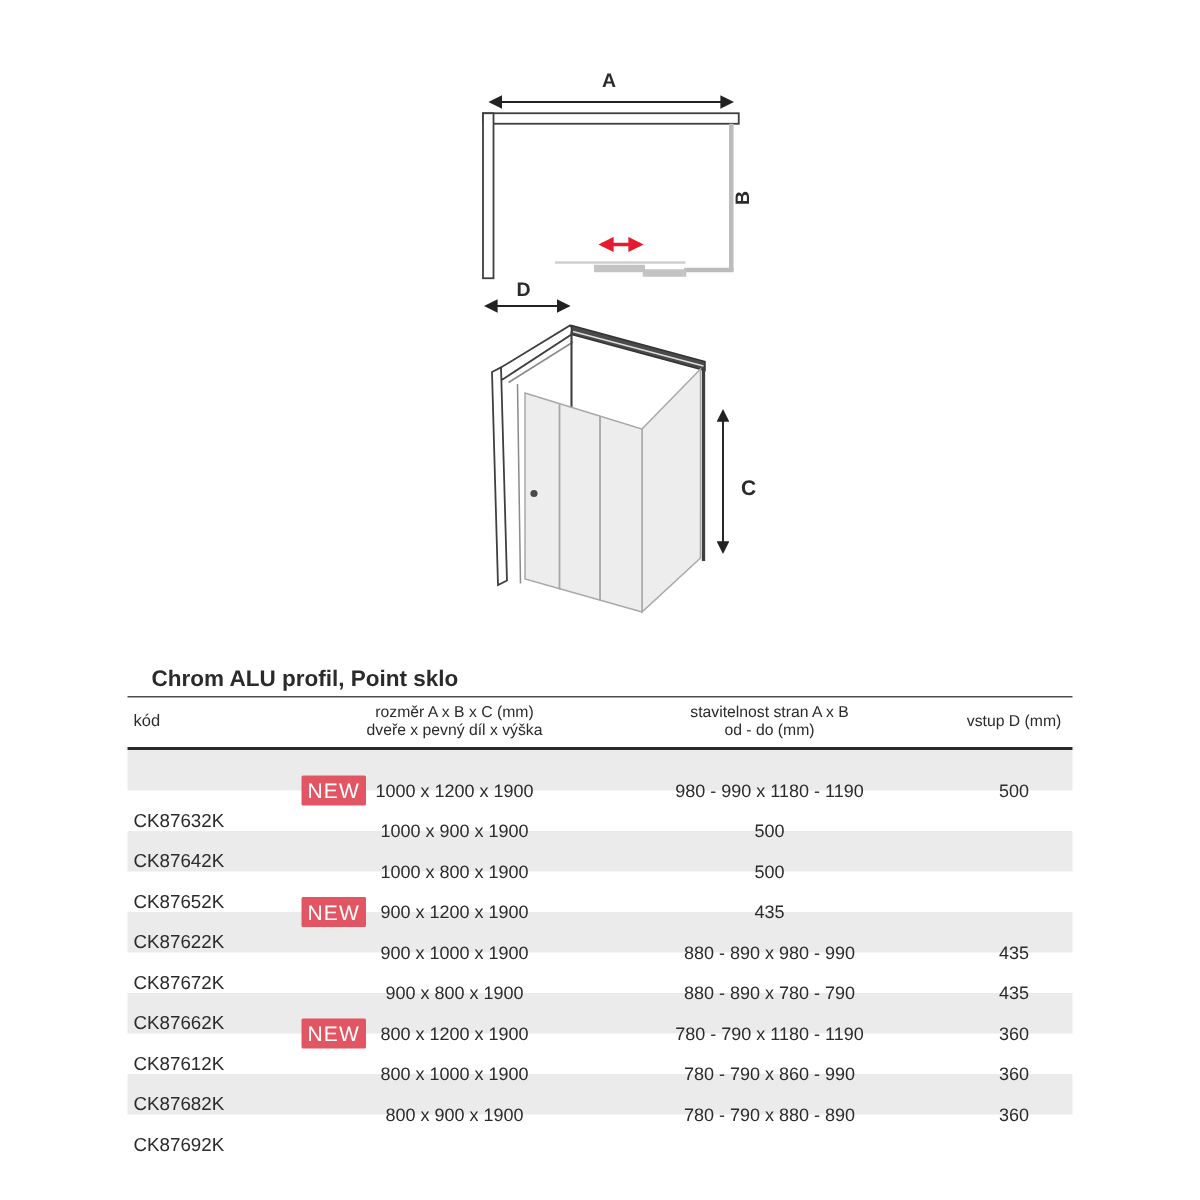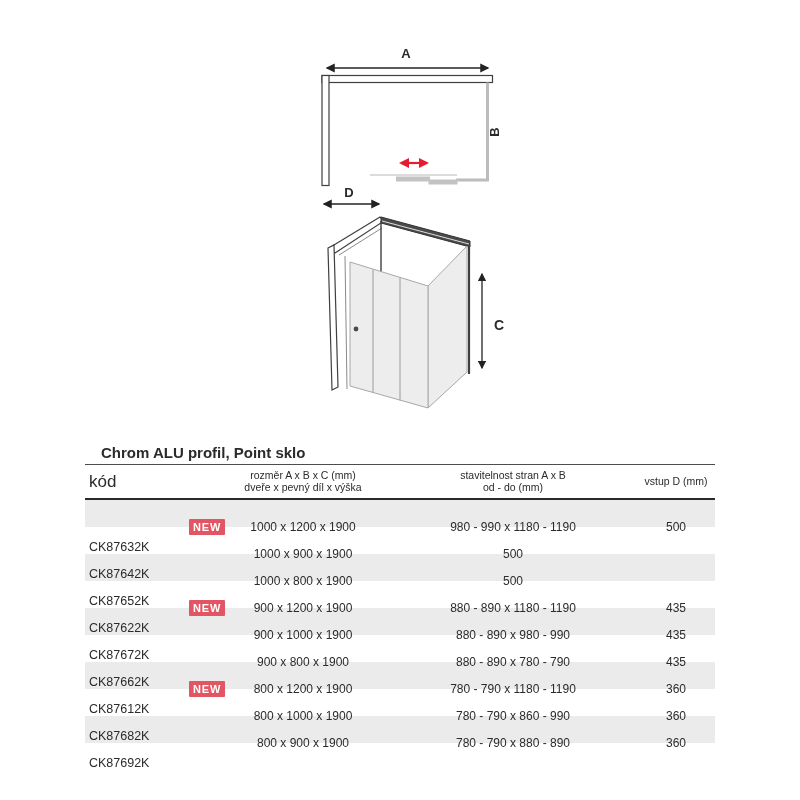--- a/index.html
+++ b/index.html
@@ -29,33 +29,33 @@
     position:absolute; left:85px; top:428px; margin:16px;
     font-size:15px; font-weight:bold; color:#2b2b2b;
   }
   .spec-table { position:absolute; left:85px; top:464px; width:630px; }
   .thead {
     display:grid; grid-template-columns:100px 32px 172px 248px 78px;
     align-items:center; height:33px;
     border-top:1px solid #4d4d4d; border-bottom:2px solid #2a2a2a;
     font-size:10.5px; line-height:11.5px;
   }
-  .thead .h-left { text-align:left; padding-left:4px; font-size:17px; }
+  .thead .h-left { text-align:left; padding-left:4px; font-size:11px; }
   .thead .h-center { text-align:center; }
   .trow {
     display:grid; grid-template-columns:100px 32px 172px 248px 78px;
     align-items:center; height:27px; font-size:12px;
   }
   .trow.shade { background:var(--row-shade,#ebebeb); }
   .cell.code { text-align:left; padding-left:4px; font-size:12.5px;margin-top:40px; }
   .cell.center { text-align:center; }
   .new-badge {
-    display:inline-block; margin-left:4px;
+    display:inline-block; margin-left:16px;
     background:var(--badge-bg,#e25663); color:var(--badge-fg,#ffffff);
-    font-size:11px; font-weight:bold; letter-spacing:0.8px;
+    font-size:14px; font-weight:normal; letter-spacing:0.8px;
     padding:2.5px 4px 2px 4px; border-radius:1px;
   }
 </style>
 </head>
 <body>
 
 <div class="page">
 
   <div class="diagram plan">
     <svg width="230" height="180" viewBox="0 0 230 180">
@@ -151,21 +151,20 @@
         <div class="trow shade">
           <div class="cell code">CK87652K</div>
           <div class="cell badge"></div>
           <div class="cell center">1000 x 800 x 1900</div>
           <div class="cell center">500</div>
         </div>
         <div class="trow">
           <div class="cell code">CK87622K</div>
           <div class="cell badge"><span class="new-badge">NEW</span></div>
           <div class="cell center">900 x 1200 x 1900</div>
-          <div class="cell center">880 - 890 x 1180 - 1190</div>
           <div class="cell center">435</div>
         </div>
         <div class="trow shade">
           <div class="cell code">CK87672K</div>
           <div class="cell badge"></div>
           <div class="cell center">900 x 1000 x 1900</div>
           <div class="cell center">880 - 890 x 980 - 990</div>
           <div class="cell center">435</div>
         </div>
         <div class="trow">

